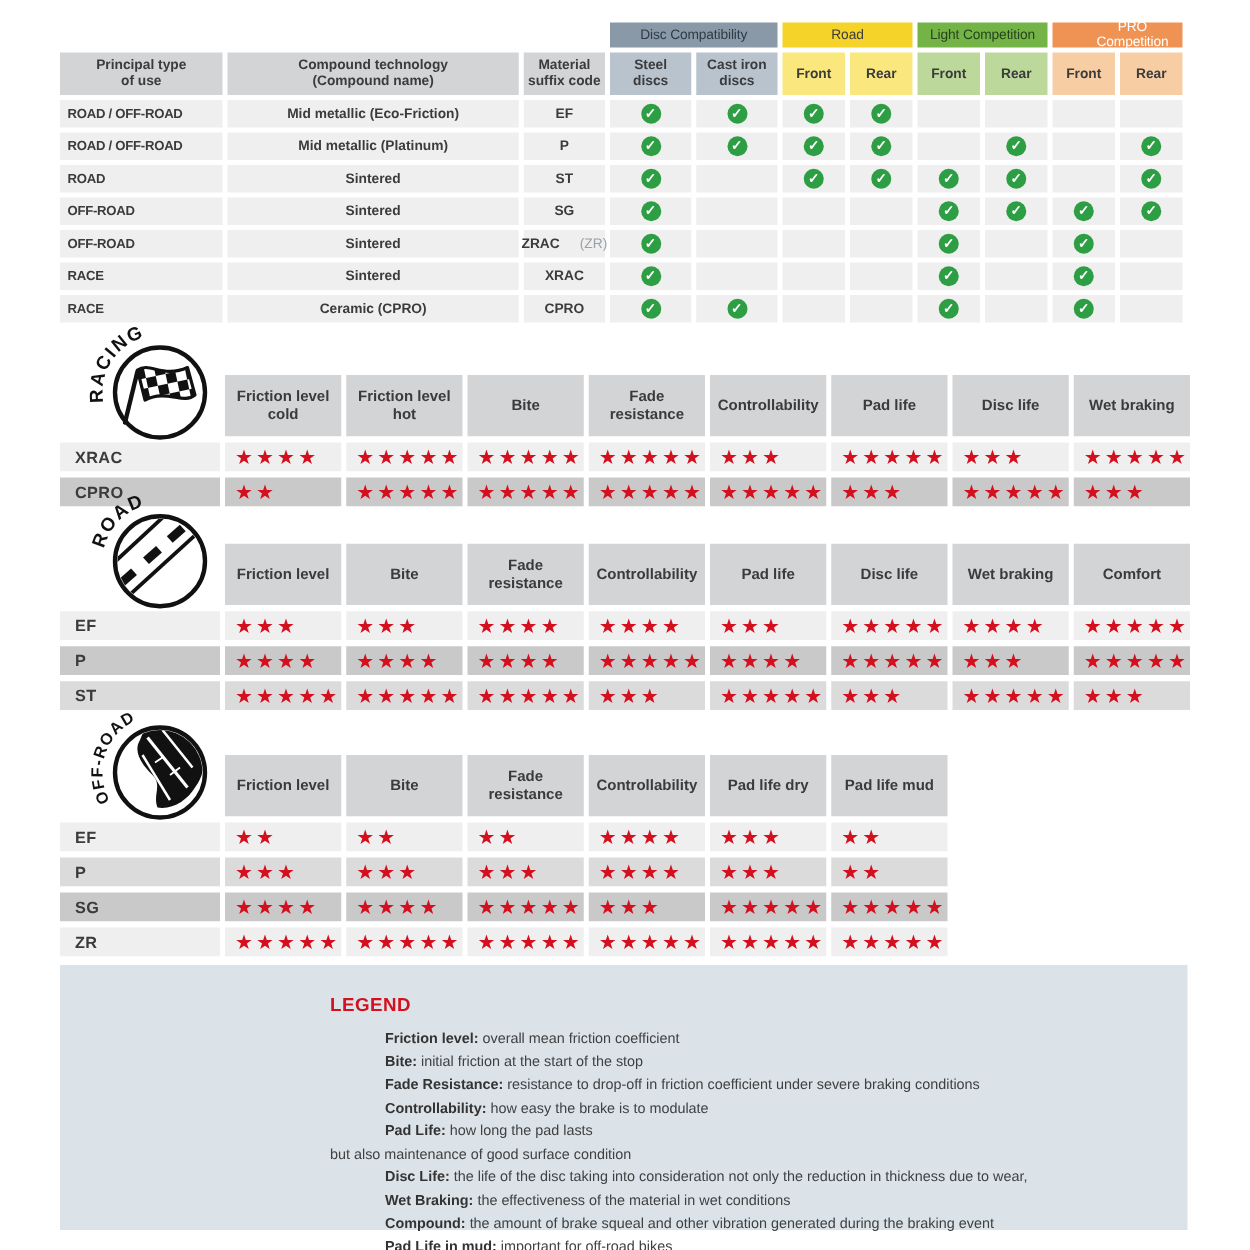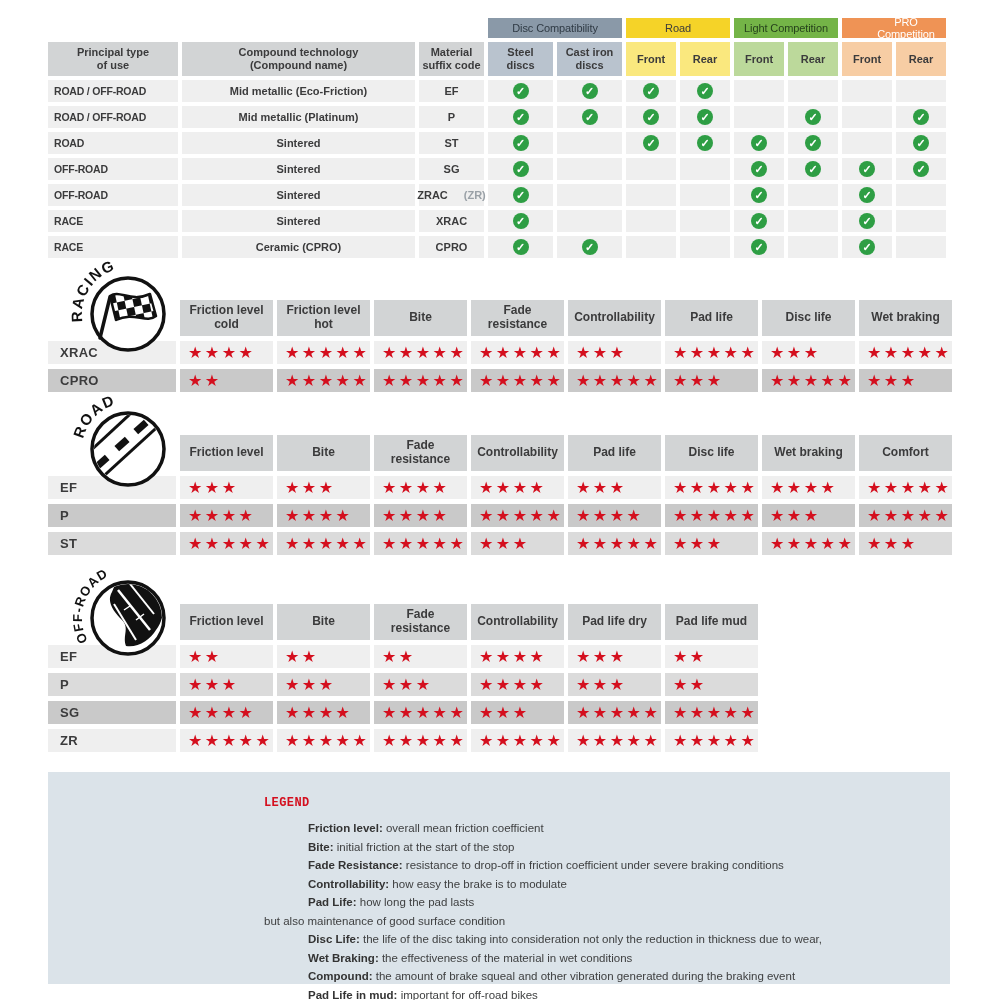--- a/index.html
+++ b/index.html
@@ -23,50 +23,50 @@
   .ghead.pro   { background: var(--pro-bg);   color: #ffffff; }
   .chead { height: 34px; background: var(--hdr-gray); font-size: 11px; font-weight: 700;
            line-height: 1.18; white-space: pre-line; color: #3b3b3c; }
   .chead.disc  { background: var(--disc-sub); }
   .chead.road  { background: var(--road-sub); }
   .chead.light { background: var(--light-sub); }
   .chead.pro   { background: var(--pro-sub); }
   .dcell { height: 22px; background: var(--row-light); font-size: 11px; font-weight: 600; }
   .dcell.use { justify-content: flex-start; padding-left: 6px; font-size: 10.5px; letter-spacing: -0.2px; }
   .dcell.code { font-weight: 700; }
-  .code-note { color: #9aa1a7; font-weight: 700; margin-left: 16px; }
+  .code-note { color: #9aa1a7; font-weight: 400; margin-left: 16px; }
   .check { width: 16px; height: 16px; border-radius: 50%; background: var(--check-green);
            color: #fff; font-size: 11px; font-weight: 700; display: flex;
            align-items: center; justify-content: center; line-height: 1; }
 
   
   .rt { position: absolute; left: 48px; }
   #rt-racing  { top: 268px; }
   #rt-road    { top: 403px; }
   #rt-offroad { top: 572px; }
   .rt-grid { display: grid; gap: 5px 4px; margin-top: 32px; }
-  .rt-head { height: 36px; background: var(--hdr-gray); font-weight: 700; font-size: 12px;
+  .rt-head { height: 49px; background: var(--hdr-gray); font-weight: 700; font-size: 12px;
              line-height: 1.15; display: flex; align-items: center; justify-content: center;
              text-align: center; padding: 0 6px; }
   .rt-label { height: 23px; display: flex; align-items: center; padding-left: 12px;
               font-weight: 700; font-size: 13px; letter-spacing: 0.3px; }
   .rt-stars { height: 23px; display: flex; align-items: center; padding-left: 8px;
               font-size: 16px; letter-spacing: 2.5px; color: var(--star-red); overflow: hidden; }
   .shade-light  { background: var(--row-light); }
   .shade-medium { background: var(--row-medium); }
   .shade-dark   { background: var(--row-dark); }
   .rt-icon { position: absolute; left: 18px; top: -12px; width: 110px; height: 100px; }
   .arc-label { font-size: 15px; font-weight: 700; letter-spacing: 1.5px; fill: #111; }
   .arc-label.small { font-size: 13px; letter-spacing: 1px; }
 
   
   #legend { top: 772px; width: 902px; height: 212px; background: var(--legend-bg);
             padding: 24px 30px 0 216px; }
-  #legend-title { color: var(--star-red); font-weight: 700; font-size: 12px;
-                  letter-spacing: 0.4px; margin-bottom: 9px; font-family: Liberation Mono, monospace; }
+  #legend-title { color: var(--star-red); font-weight: 700; font-size: 15px;
+                  letter-spacing: 0.4px; margin-bottom: 9px; }
   .lg-item { font-size: 11.5px; line-height: 18.5px; color: #3f4041; }
   .lg-term { font-weight: 700; color: #333; padding-left: 44px; }
 </style>
 </head>
 <body>
 
 <div class="page">
 
   <section id="compat">
     <div id="compat-grid">

